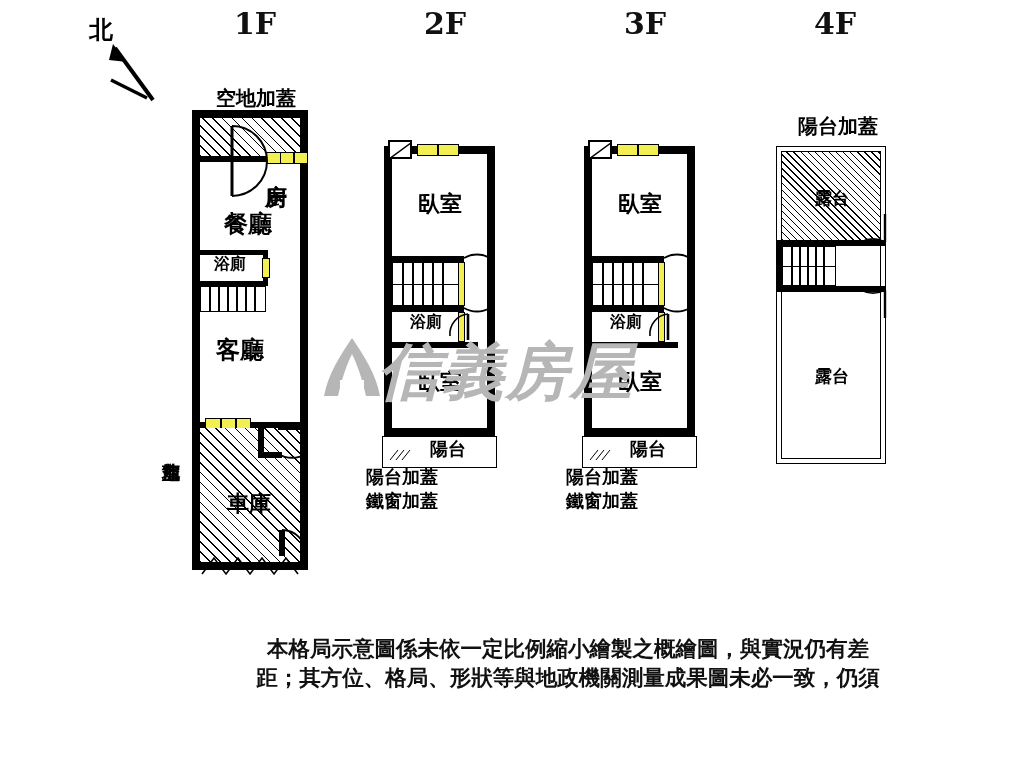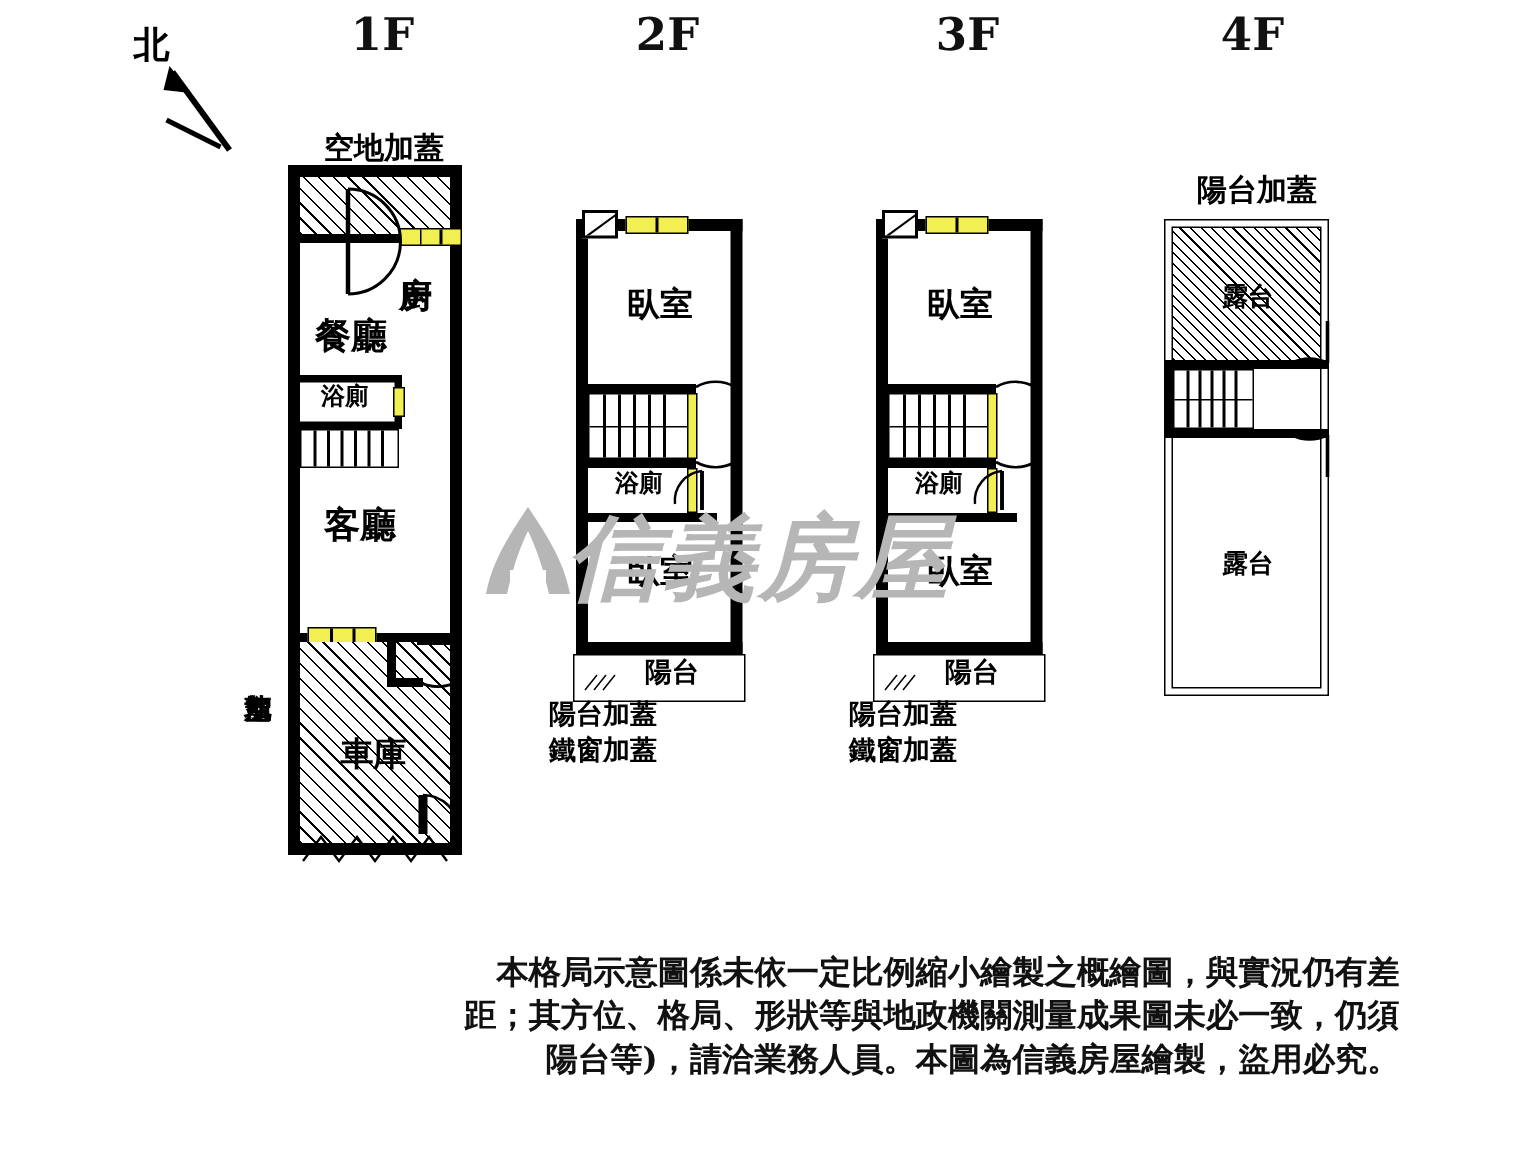--- a/index.html
+++ b/index.html
@@ -115,21 +115,21 @@
     font-size:12.5px;letter-spacing:2.2px;
     color:#c2c2c2;white-space:nowrap;
   }
 
   
   #disclaimer{
     position:absolute;left:203px;top:634px;width:730px;
     font-family:"DejaVu Serif","Liberation Serif",serif;
     font-size:21.5px;font-weight:700;line-height:1.36;
     color:#111;
-    text-align:right;
+    text-align:center;
   }
   #disclaimer div{white-space:nowrap;}
 </style>
 </head>
 <body>
 
 <div id="stage">
 
   <div class="abs" style="left:85px;top:8px;width:80px;height:95px;">
     <div class="abs north-char" style="left:4px;top:6px;">北</div>
@@ -163,21 +163,21 @@
     </div>
 
     <div class="abs door" style="left:228px;top:124px;">
       <svg width="34" height="74" viewBox="0 0 34 74">
         <path d="M4 2 L4 72" stroke="#000" stroke-width="3" fill="none"></path>
         <path d="M4 2 A 34 34 0 0 1 4 72" stroke="#000" stroke-width="2" fill="none"></path>
       </svg>
     </div>
 
     <div class="abs rm v s22" style="left:266px;top:166px;">廚房</div>
-    <div class="abs rm s24" style="left:196px;top:212px;width:76px;">餐廳</div>
+    <div class="abs rm s24" style="left:196px;top:212px;width:76px;text-align:right;">餐廳</div>
 
     <div class="abs wall" style="left:200px;top:250px;width:68px;height:5px;"></div>
     <div class="abs wall" style="left:263px;top:250px;width:5px;height:36px;"></div>
     <div class="abs wall" style="left:200px;top:281px;width:68px;height:5px;"></div>
     <div class="abs win-v" style="left:262px;top:258px;width:8px;height:20px;"></div>
     <div class="abs rm s16" style="left:202px;top:256px;width:56px;">浴廁</div>
 
     <div class="stair" style="left:200px;top:286px;width:66px;height:26px;">
       <div class="tr" style="left:8px;"></div>
       <div class="tr" style="left:17px;"></div>
@@ -408,16 +408,15 @@
     <svg class="wm-logo" width="60" height="68" viewBox="0 0 60 68">
       <path d="M30 4 C18 22 6 40 2 62 L16 62 C20 44 25 30 30 20 C35 30 40 44 44 62 L58 62 C54 40 42 22 30 4 Z" fill="#b6b6b6"></path>
       <rect x="18" y="46" width="24" height="8" fill="#ffffff"></rect>
     </svg>
     <div class="wm-main">信義房屋</div>
   </div>
 
   <div id="disclaimer">
     <div>本格局示意圖係未依一定比例縮小繪製之概繪圖，與實況仍有差</div>
     <div>距；其方位、格局、形狀等與地政機關測量成果圖未必一致，仍須</div>
-    <div>陽台等)，請洽業務人員。本圖為信義房屋繪製，盜用必究。</div>
   </div>
 
 </div>
 
 </body></html>

